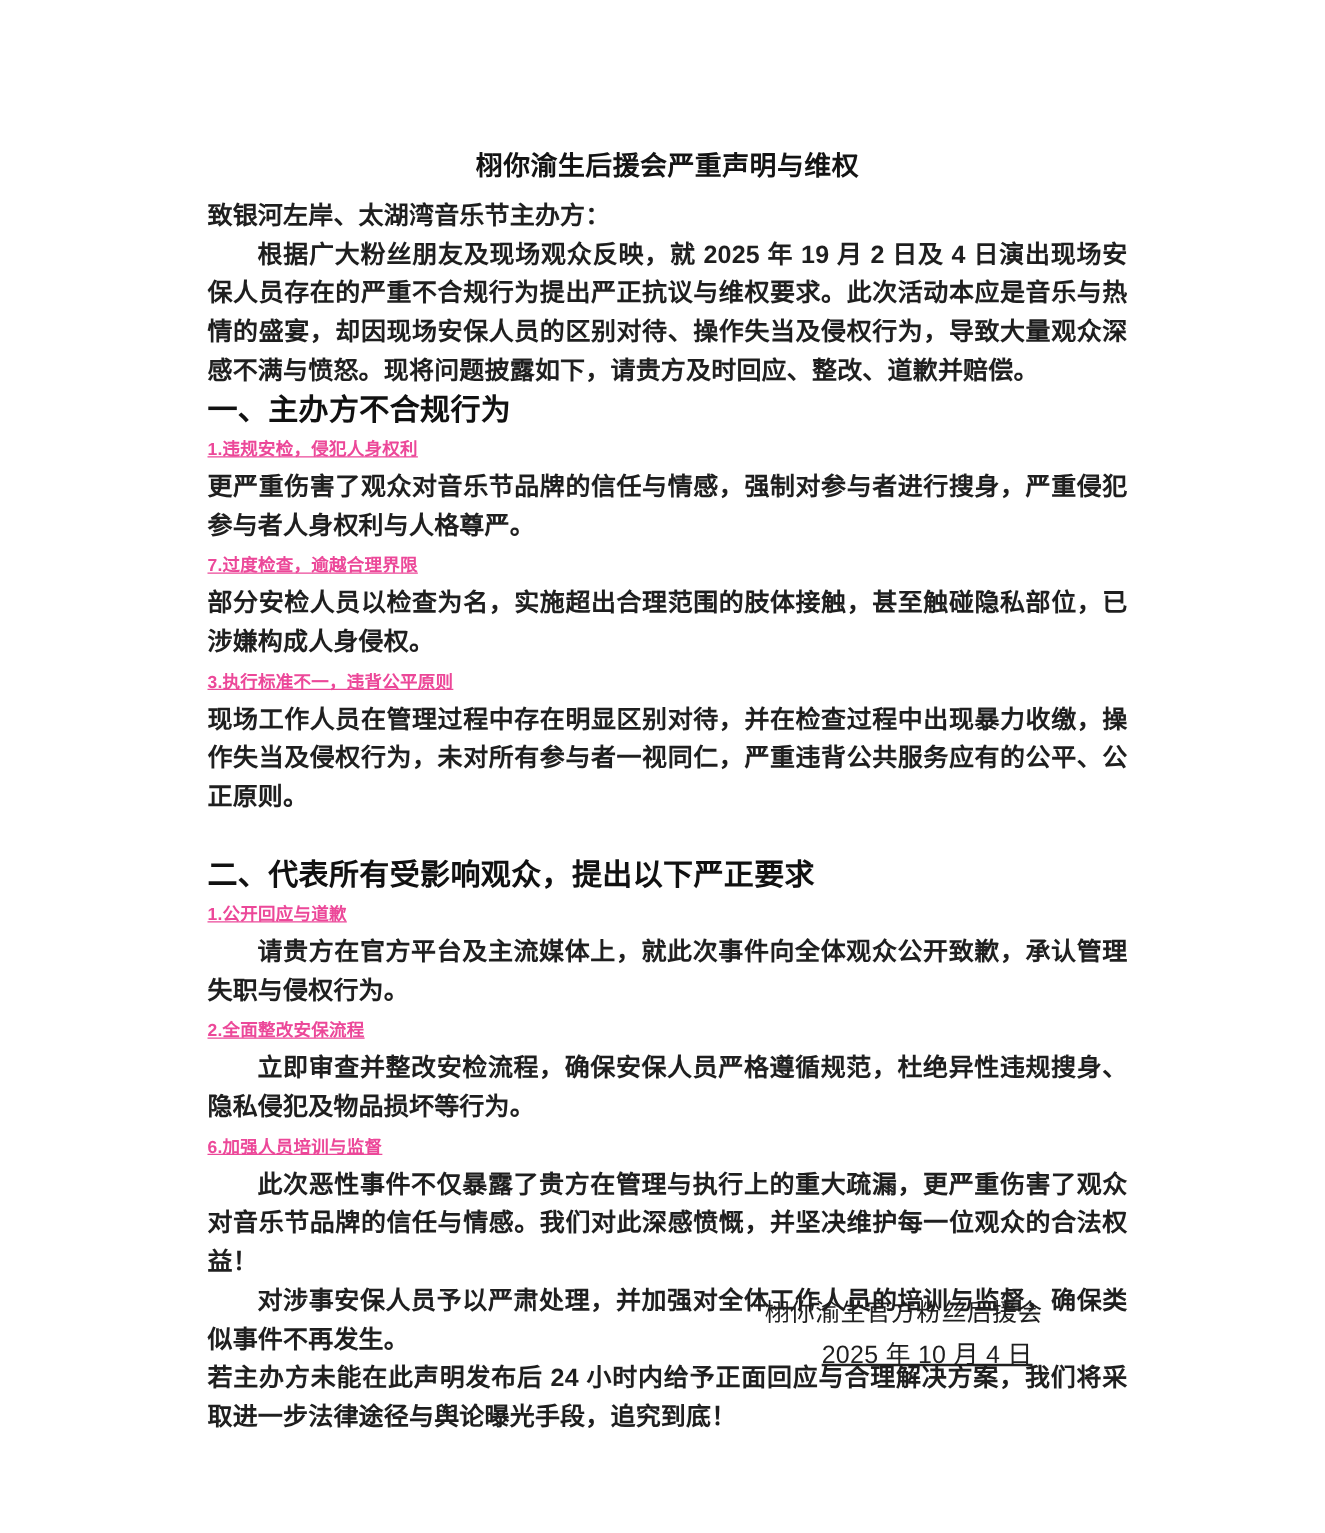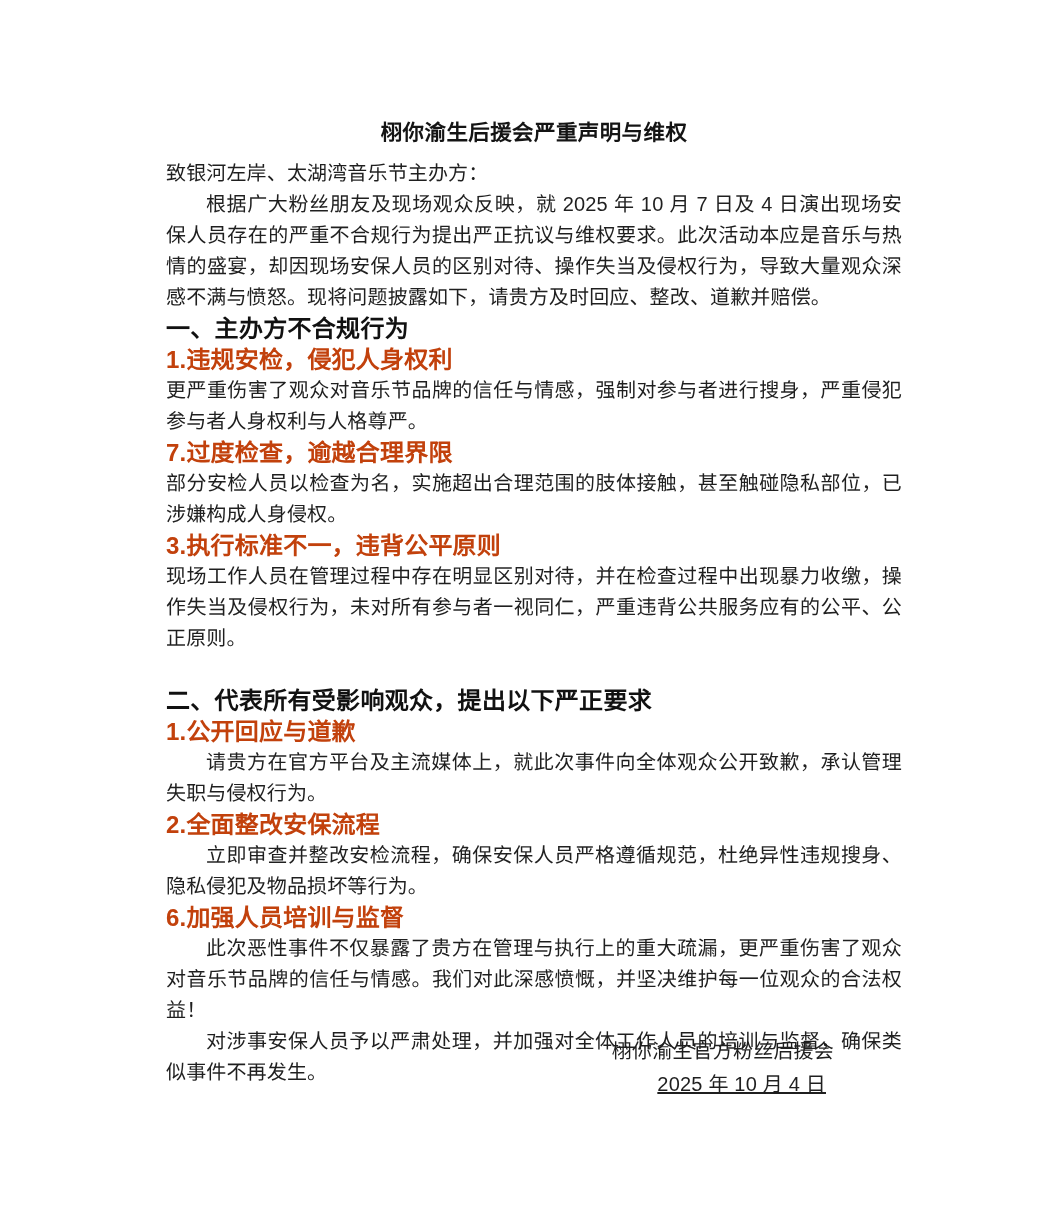--- a/index.html
+++ b/index.html
@@ -44,42 +44,44 @@
 
   .para {
     font-size: 20px;
     line-height: 31px;
     color: #1f1f1f;
     margin: 0;
     text-align: justify;
     text-justify: inter-ideograph;
     letter-spacing: 0.15px;
     word-break: break-all;
+    font-weight: bold;
   }
 
   .para.indent {
     text-indent: 2em;
   }
 
   .section-heading {
     font-size: 24px;
     line-height: 31px;
     font-weight: bold;
     color: #111111;
     margin: 0;
     letter-spacing: 0.3px;
   }
 
   .sub-heading {
-    font-size: 24px;
+    font-size: 14px;
     line-height: 31px;
     font-weight: bold;
-    color: #c2410c;
+    color: #ec4899;
     margin: 0;
     letter-spacing: 0.2px;
+    text-decoration: underline;
   }
 
   .spacer-line {
     height: 31px;
   }
 
   .signature {
     position: absolute;
     left: 154px;
     top: 1035px;
@@ -111,21 +113,21 @@
 <body>
 
 <div class="page">
 
   <div class="doc">
 
     <h1 class="doc-title">栩你渝生后援会严重声明与维权</h1>
 
     <p class="para">致银河左岸、太湖湾音乐节主办方：</p>
 
-    <p class="para indent">根据广大粉丝朋友及现场观众反映，就 2025 年 10 月 7 日及 4 日演出现场安保人员存在的严重不合规行为提出严正抗议与维权要求。此次活动本应是音乐与热情的盛宴，却因现场安保人员的区别对待、操作失当及侵权行为，导致大量观众深感不满与愤怒。现将问题披露如下，请贵方及时回应、整改、道歉并赔偿。</p>
+    <p class="para indent">根据广大粉丝朋友及现场观众反映，就 2025 年 19 月 2 日及 4 日演出现场安保人员存在的严重不合规行为提出严正抗议与维权要求。此次活动本应是音乐与热情的盛宴，却因现场安保人员的区别对待、操作失当及侵权行为，导致大量观众深感不满与愤怒。现将问题披露如下，请贵方及时回应、整改、道歉并赔偿。</p>
 
     <h2 class="section-heading">一、主办方不合规行为</h2>
 
     <h3 class="sub-heading">1.违规安检，侵犯人身权利</h3>
     <p class="para">更严重伤害了观众对音乐节品牌的信任与情感，强制对参与者进行搜身，严重侵犯参与者人身权利与人格尊严。</p>
 
     <h3 class="sub-heading">7.过度检查，逾越合理界限</h3>
     <p class="para">部分安检人员以检查为名，实施超出合理范围的肢体接触，甚至触碰隐私部位，已涉嫌构成人身侵权。</p>
 
     <h3 class="sub-heading">3.执行标准不一，违背公平原则</h3>
@@ -139,20 +141,21 @@
     <p class="para indent">请贵方在官方平台及主流媒体上，就此次事件向全体观众公开致歉，承认管理失职与侵权行为。</p>
 
     <h3 class="sub-heading">2.全面整改安保流程</h3>
     <p class="para indent">立即审查并整改安检流程，确保安保人员严格遵循规范，杜绝异性违规搜身、隐私侵犯及物品损坏等行为。</p>
 
     <h3 class="sub-heading">6.加强人员培训与监督</h3>
     <p class="para indent">此次恶性事件不仅暴露了贵方在管理与执行上的重大疏漏，更严重伤害了观众对音乐节品牌的信任与情感。我们对此深感愤慨，并坚决维护每一位观众的合法权益！</p>
 
     <p class="para indent">对涉事安保人员予以严肃处理，并加强对全体工作人员的培训与监督，确保类似事件不再发生。</p>
 
+    <p class="para">若主办方未能在此声明发布后 24 小时内给予正面回应与合理解决方案，我们将采取进一步法律途径与舆论曝光手段，追究到底！</p>
 
   </div>
 
   <div class="signature">
     <p class="signature-name">栩你渝生官方粉丝后援会</p>
     <p class="signature-date">2025 年 10 月 4 日</p>
   </div>
 
 </div>
 

